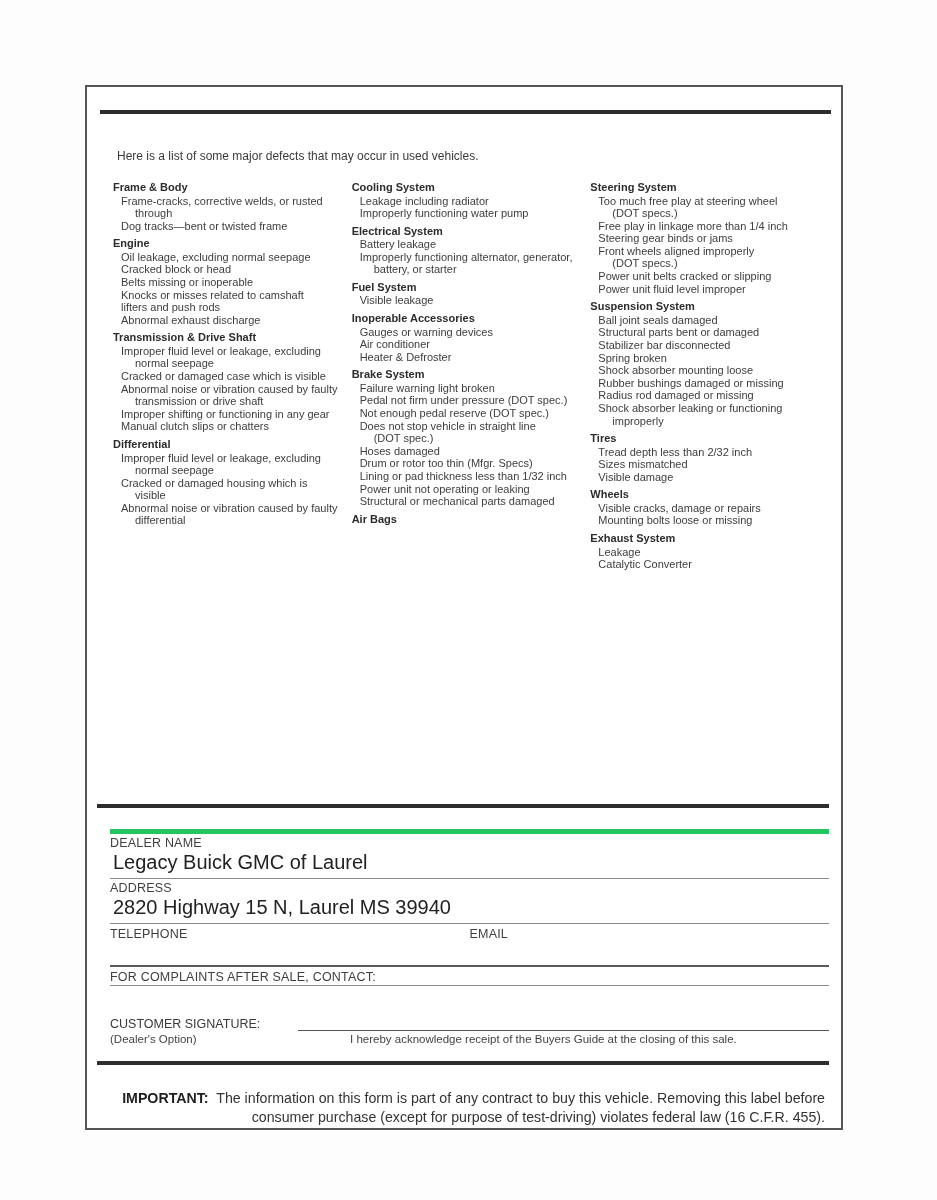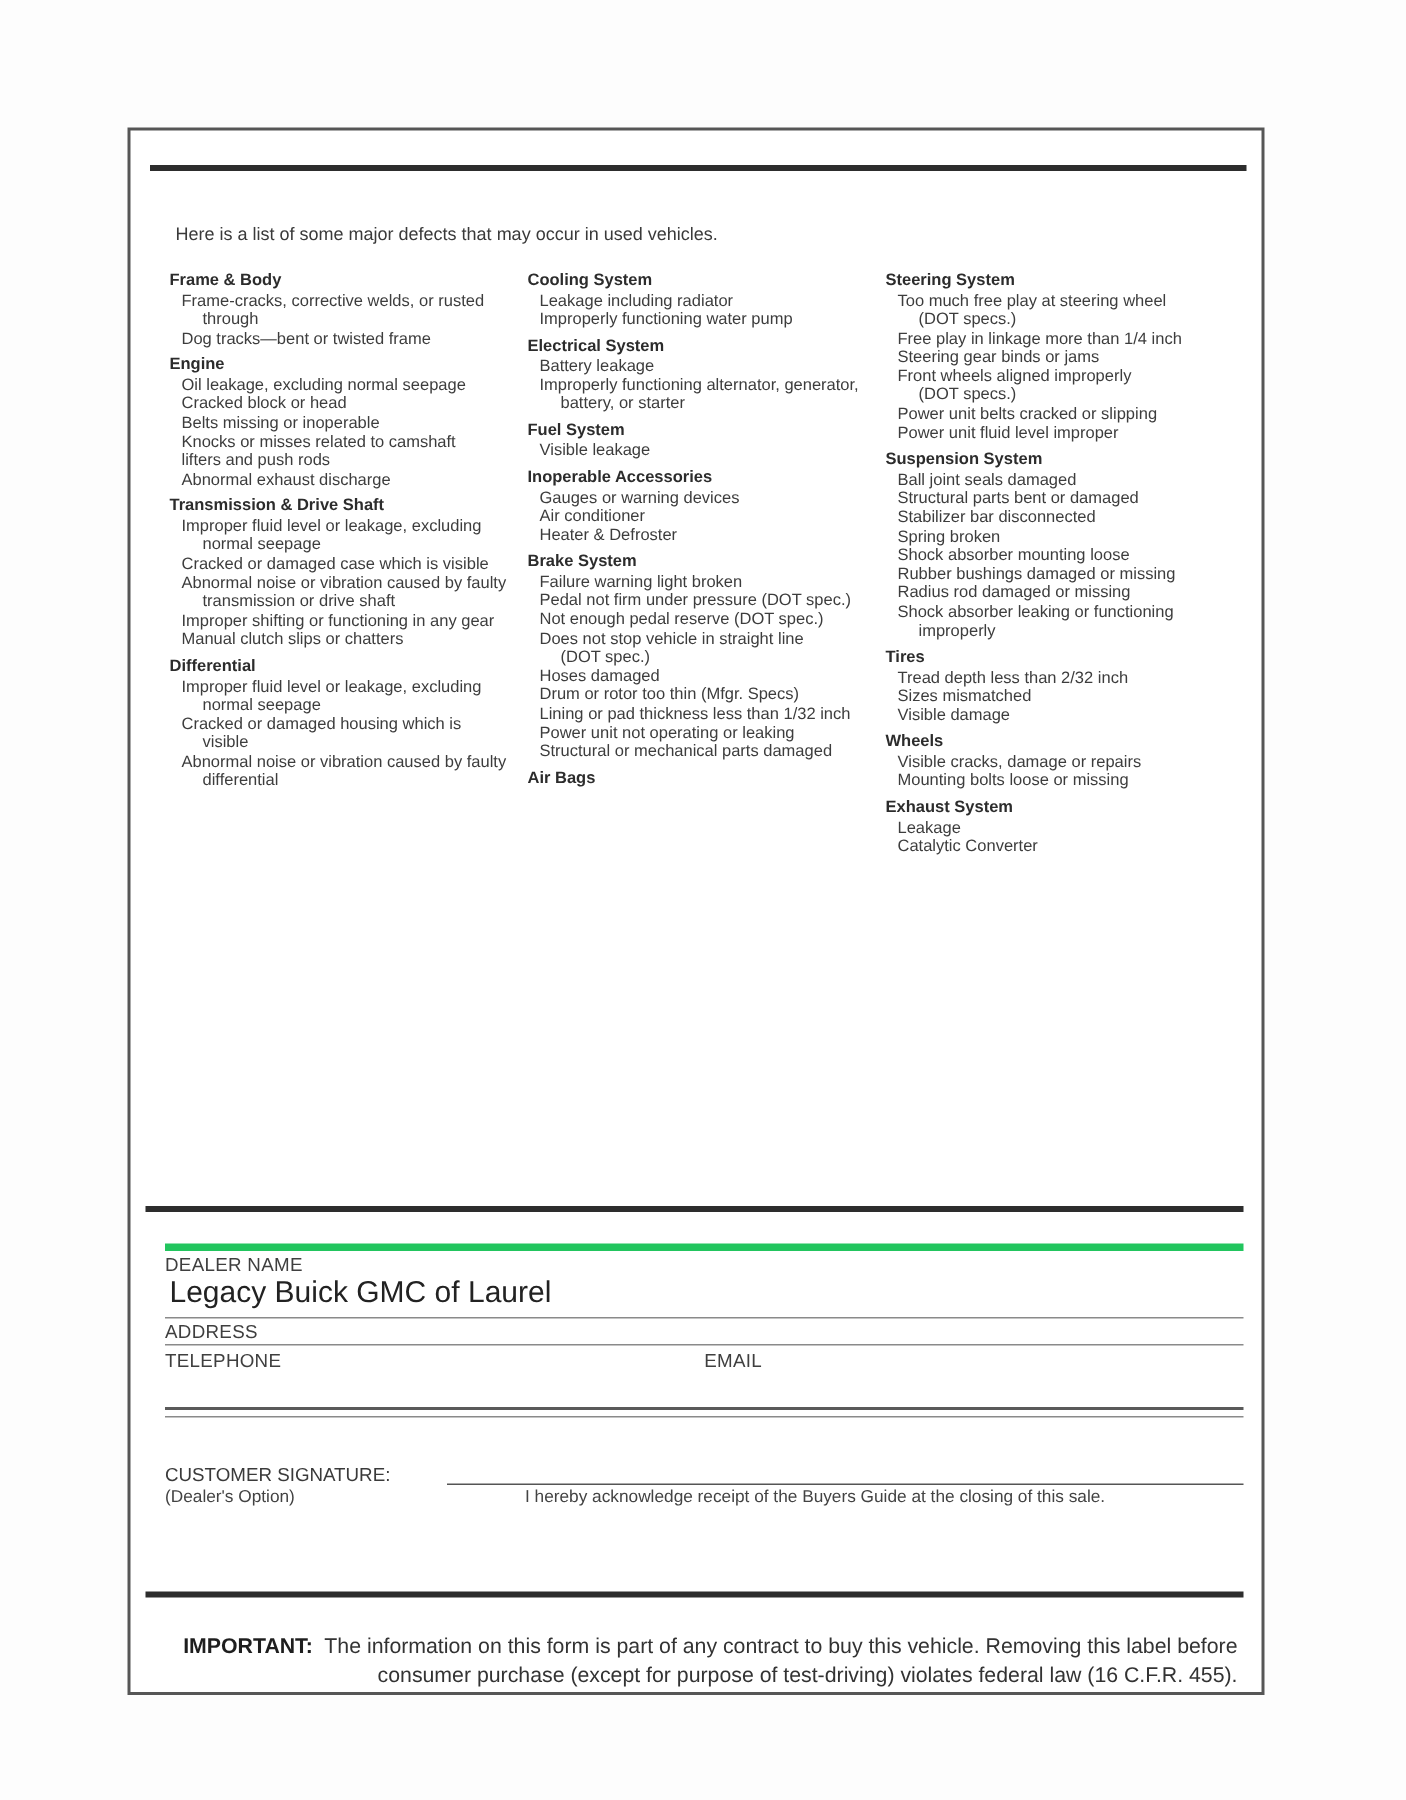--- a/index.html
+++ b/index.html
@@ -200,28 +200,30 @@
 
   <div class="form">
 
     <div class="field underlined">
       <div class="flabel">DEALER NAME</div>
       <div class="fvalue">Legacy Buick GMC of Laurel</div>
     </div>
 
     <div class="field underlined" style="border-top:none;">
       <div class="flabel">ADDRESS</div>
+      <div class="fvalue">2820 Highway 15 N, Laurel MS 39940</div>
     </div>
 
     <div class="tel-row">
       <div class="flabel">TELEPHONE</div>
       <div class="flabel">EMAIL</div>
     </div>
 
     <div class="field underlined complaints">
+      <div class="flabel">FOR COMPLAINTS AFTER SALE, CONTACT:</div>
     </div>
 
     <div class="sig-block">
       <div class="sig-row">
         <span class="sig-label">CUSTOMER SIGNATURE:</span>
         <span class="sig-line"></span>
       </div>
       <div class="sig-sub">
         <span class="opt">(Dealer's Option)</span>
         <span class="ack">I hereby acknowledge receipt of the Buyers Guide at the closing of this sale.</span>

